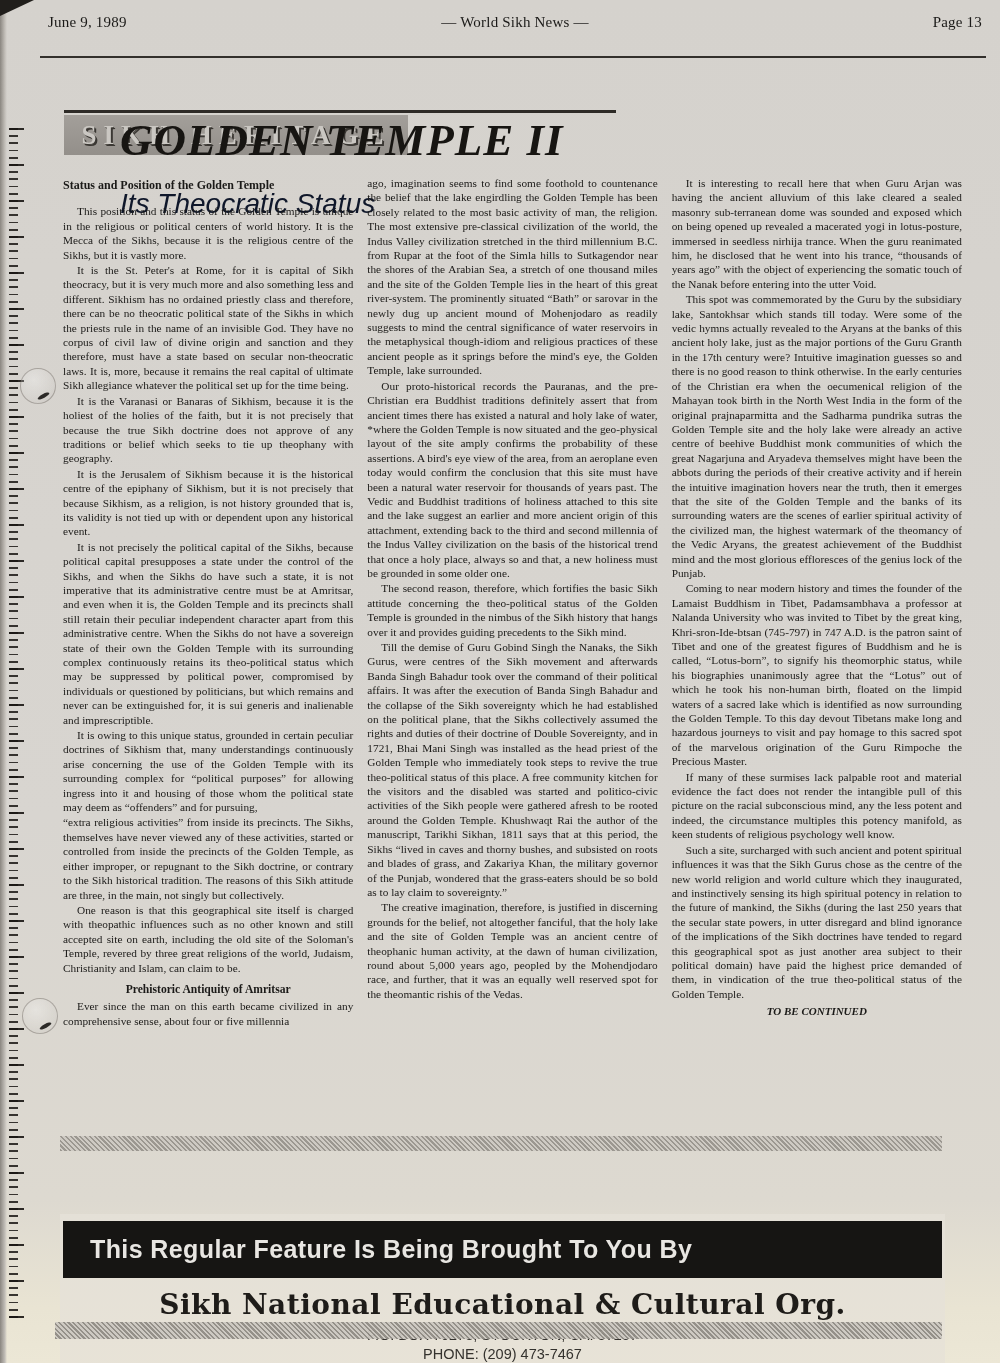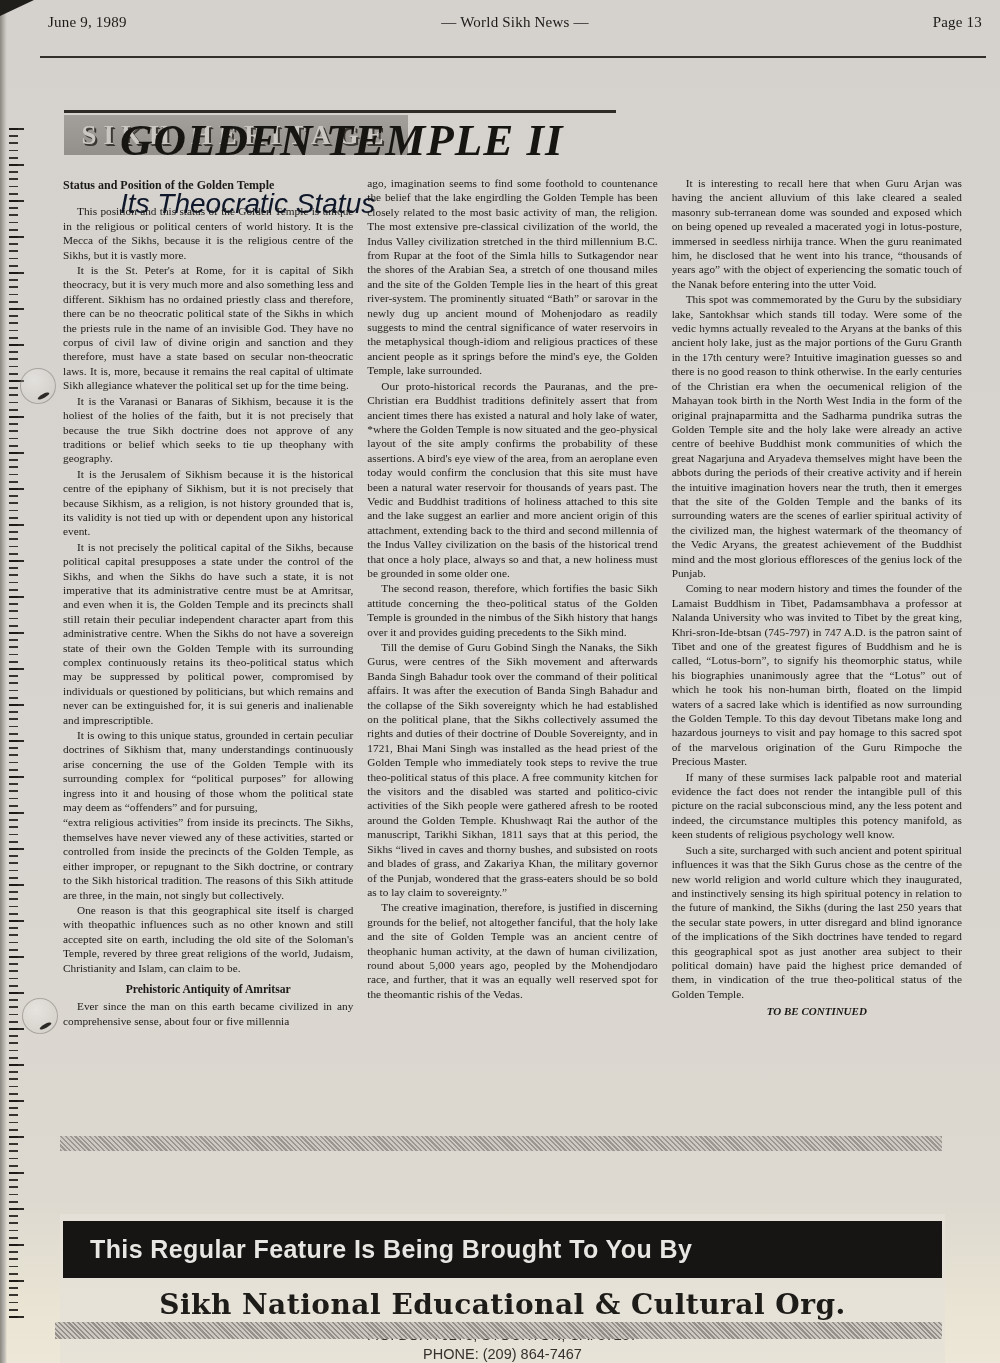--- a/index.html
+++ b/index.html
@@ -133,16 +133,16 @@
 </div>
 
 <div class="hatch hatch-top"></div>
 
 <div class="ad">
   <div class="ad-banner">
     <span class="ad-banner-text">This Regular Feature Is Being Brought To You By</span>
   </div>
   <div class="org-name">Sikh National Educational &amp; Cultural Org.</div>
   <div class="org-address">P.O. BOX 70273, STOCKTON, CA. 57257</div>
-  <div class="org-phone">PHONE: (209) 864-7467</div>
+  <div class="org-phone">PHONE: (209) 473-7467</div>
 </div>
 
 <div class="hatch hatch-bottom"></div>
 
 </body></html>

